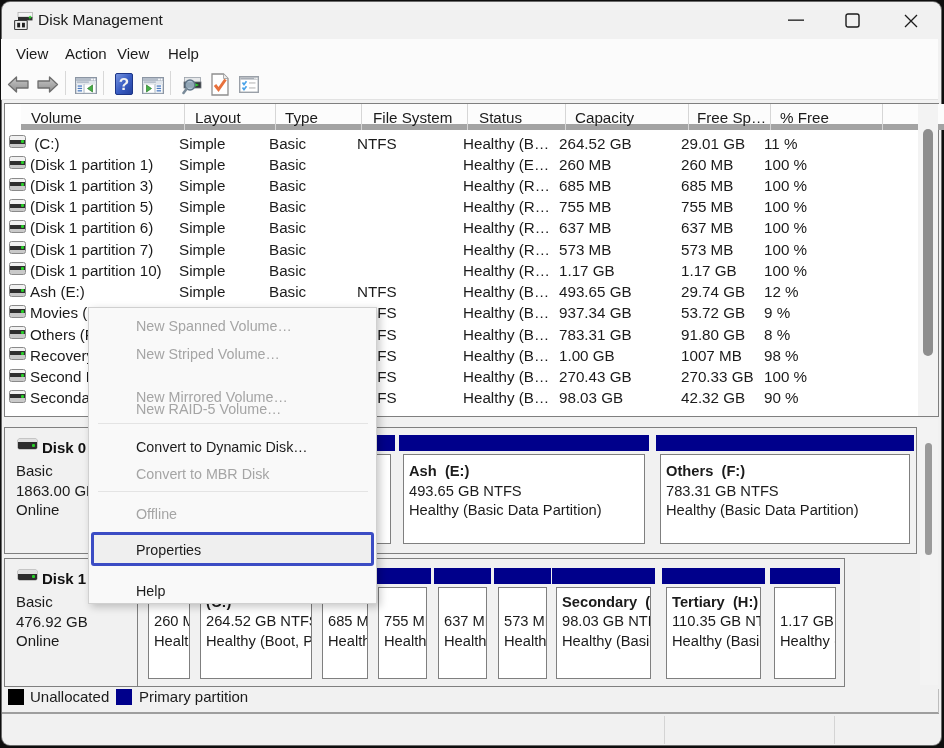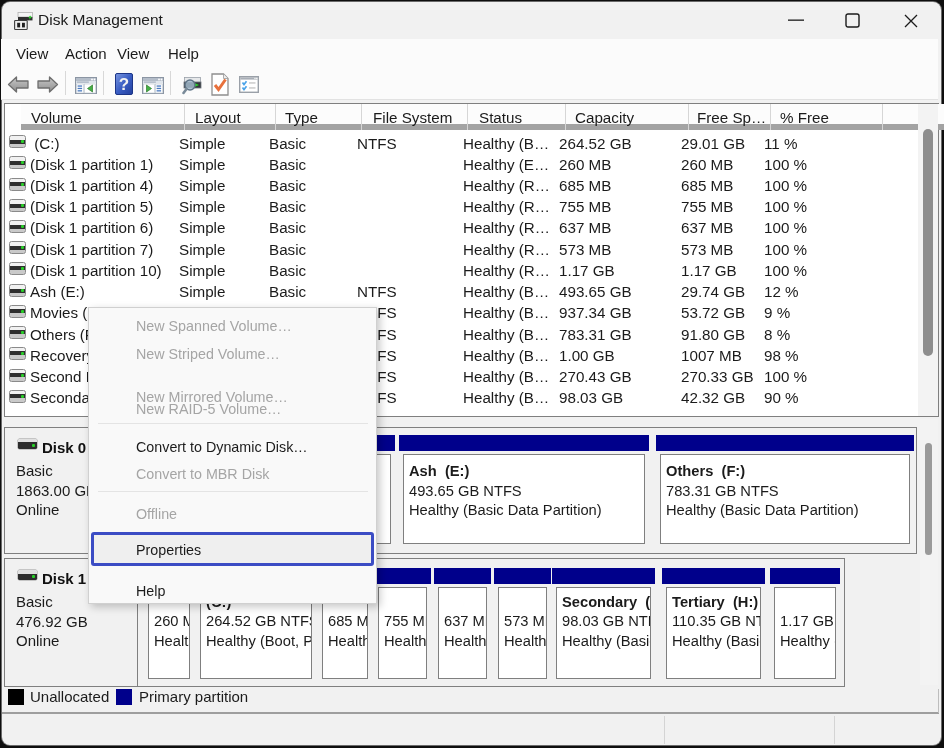--- a/index.html
+++ b/index.html
@@ -175,21 +175,21 @@
       <i class="hd" style="left:340px"></i>
       <i class="hd" style="left:446px"></i>
       <i class="hd" style="left:544px"></i>
       <i class="hd" style="left:667px"></i>
       <i class="hd" style="left:749px"></i>
       <i class="hd" style="left:861px"></i>
   </div>
   <div id="rows">
     <div class="row" style="top:27.5px"><i class="vic"></i><span class="c0"> (C:)</span><span class="c1">Simple</span><span class="c2">Basic</span><span class="c3">NTFS</span><span class="c4">Healthy (B…</span><span class="c5">264.52 GB</span><span class="c6">29.01 GB</span><span class="c7">11 %</span></div>
     <div class="row" style="top:48.7px"><i class="vic"></i><span class="c0">(Disk 1 partition 1)</span><span class="c1">Simple</span><span class="c2">Basic</span><span class="c4">Healthy (E…</span><span class="c5">260 MB</span><span class="c6">260 MB</span><span class="c7">100 %</span></div>
-    <div class="row" style="top:70.0px"><i class="vic"></i><span class="c0">(Disk 1 partition 4)</span><span class="c1">Simple</span><span class="c2">Basic</span><span class="c4">Healthy (R…</span><span class="c5">685 MB</span><span class="c6">685 MB</span><span class="c7">100 %</span></div>
+    <div class="row" style="top:70.0px"><i class="vic"></i><span class="c0">(Disk 1 partition 3)</span><span class="c1">Simple</span><span class="c2">Basic</span><span class="c4">Healthy (R…</span><span class="c5">685 MB</span><span class="c6">685 MB</span><span class="c7">100 %</span></div>
     <div class="row" style="top:91.2px"><i class="vic"></i><span class="c0">(Disk 1 partition 5)</span><span class="c1">Simple</span><span class="c2">Basic</span><span class="c4">Healthy (R…</span><span class="c5">755 MB</span><span class="c6">755 MB</span><span class="c7">100 %</span></div>
     <div class="row" style="top:112.4px"><i class="vic"></i><span class="c0">(Disk 1 partition 6)</span><span class="c1">Simple</span><span class="c2">Basic</span><span class="c4">Healthy (R…</span><span class="c5">637 MB</span><span class="c6">637 MB</span><span class="c7">100 %</span></div>
     <div class="row" style="top:133.7px"><i class="vic"></i><span class="c0">(Disk 1 partition 7)</span><span class="c1">Simple</span><span class="c2">Basic</span><span class="c4">Healthy (R…</span><span class="c5">573 MB</span><span class="c6">573 MB</span><span class="c7">100 %</span></div>
     <div class="row" style="top:154.9px"><i class="vic"></i><span class="c0">(Disk 1 partition 10)</span><span class="c1">Simple</span><span class="c2">Basic</span><span class="c4">Healthy (R…</span><span class="c5">1.17 GB</span><span class="c6">1.17 GB</span><span class="c7">100 %</span></div>
     <div class="row" style="top:176.1px"><i class="vic"></i><span class="c0">Ash (E:)</span><span class="c1">Simple</span><span class="c2">Basic</span><span class="c3">NTFS</span><span class="c4">Healthy (B…</span><span class="c5">493.65 GB</span><span class="c6">29.74 GB</span><span class="c7">12 %</span></div>
     <div class="row" style="top:197.3px"><i class="vic"></i><span class="c0">Movies (G:)</span><span class="c1">Simple</span><span class="c2">Basic</span><span class="c3">NTFS</span><span class="c4">Healthy (B…</span><span class="c5">937.34 GB</span><span class="c6">53.72 GB</span><span class="c7">9 %</span></div>
     <div class="row" style="top:218.6px"><i class="vic"></i><span class="c0">Others (F:)</span><span class="c1">Simple</span><span class="c2">Basic</span><span class="c3">NTFS</span><span class="c4">Healthy (B…</span><span class="c5">783.31 GB</span><span class="c6">91.80 GB</span><span class="c7">8 %</span></div>
     <div class="row" style="top:239.8px"><i class="vic"></i><span class="c0">Recovery Im</span><span class="c1">Simple</span><span class="c2">Basic</span><span class="c3">NTFS</span><span class="c4">Healthy (B…</span><span class="c5">1.00 GB</span><span class="c6">1007 MB</span><span class="c7">98 %</span></div>
     <div class="row" style="top:261.0px"><i class="vic"></i><span class="c0">Second Half</span><span class="c1">Simple</span><span class="c2">Basic</span><span class="c3">NTFS</span><span class="c4">Healthy (B…</span><span class="c5">270.43 GB</span><span class="c6">270.33 GB</span><span class="c7">100 %</span></div>
     <div class="row" style="top:282.3px"><i class="vic"></i><span class="c0">Secondary (</span><span class="c1">Simple</span><span class="c2">Basic</span><span class="c3">NTFS</span><span class="c4">Healthy (B…</span><span class="c5">98.03 GB</span><span class="c6">42.32 GB</span><span class="c7">90 %</span></div>

